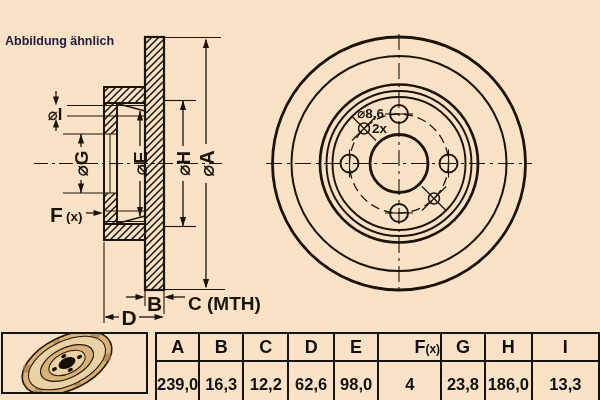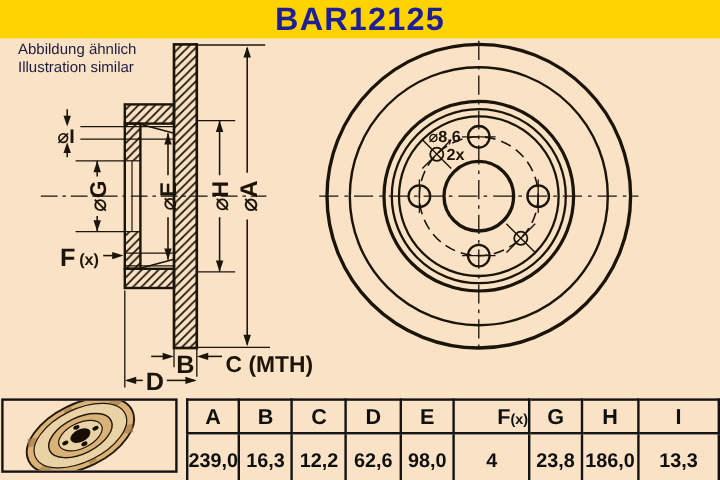--- a/index.html
+++ b/index.html
@@ -8,22 +8,22 @@
   }
   *{margin:0;padding:0;box-sizing:border-box;}
   html,body{width:600px;height:400px;}
   body{font-family:"Liberation Sans","DejaVu Sans",sans-serif;background:var(--page-bg);position:relative;overflow:hidden;}
   .page{position:absolute;inset:0;width:600px;height:400px;background:var(--page-bg);}
 
   .banner{position:absolute;left:0;top:0;width:600px;height:32px;background:var(--banner-bg);
           display:flex;align-items:center;justify-content:center;z-index:3;}
   .banner h1{font-size:27px;font-weight:bold;color:var(--title-text);letter-spacing:1px;line-height:30px;}
 
-  .note{position:absolute;left:15px;top:34px;z-index:3;color:var(--note-text);
-        font-size:12.5px;font-weight:normal;line-height:15px;}
+  .note{position:absolute;left:5px;top:34px;z-index:3;color:var(--note-text);
+        font-size:12.5px;font-weight:bold;line-height:15px;}
 
   .drawing{position:absolute;left:0;top:0;width:600px;height:400px;z-index:1;}
 
   .s{stroke:var(--line);}
   .nf{fill:none;}
   .f{fill:var(--line);stroke:none;}
   .hat{fill:url(#hatch);}
   text.lbl{fill:var(--line);font-family:"Liberation Sans","DejaVu Sans",sans-serif;font-weight:bold;}
 
   .thumb{position:absolute;left:1px;top:332px;width:147px;height:62px;border:2px solid var(--table-border);
@@ -175,27 +175,23 @@
         <circle class="s nf" cx="434" cy="198.5" r="5.5" stroke-width="1.5"></circle>
         <line class="s" x1="422" y1="210.5" x2="446" y2="186.5" stroke-width="1.2"></line>
         <line class="s" x1="422" y1="186.5" x2="446" y2="210.5" stroke-width="1.2"></line>
       </g>
 
       <text class="lbl" x="357" y="118" font-size="13.5">⌀8,6</text>
       <text class="lbl" x="372" y="133" font-size="13.5">2x</text>
     </g>
   </svg>
 
-  <header class="banner">
-    <h1>BAR12125</h1>
-  </header>
 
   <div class="note">
     <div>Abbildung ähnlich</div>
-    <div>Illustration similar</div>
   </div>
 
   <div class="thumb">
     <svg width="143" height="58" viewBox="0 0 143 58" xmlns="http://www.w3.org/2000/svg">
       <g transform="translate(64,29) rotate(-26)">
         <ellipse rx="48" ry="26.5" fill="#d8b278" stroke="#241806" stroke-width="1.6"></ellipse>
         <g stroke="#a87f4e" stroke-width="7" opacity="0.7">
           <line x1="25" y1="8" x2="42" y2="13.5"></line>
           <line x1="-25" y1="8" x2="-42" y2="13.5"></line>
           <line x1="25" y1="-8" x2="42" y2="-13.5"></line>

